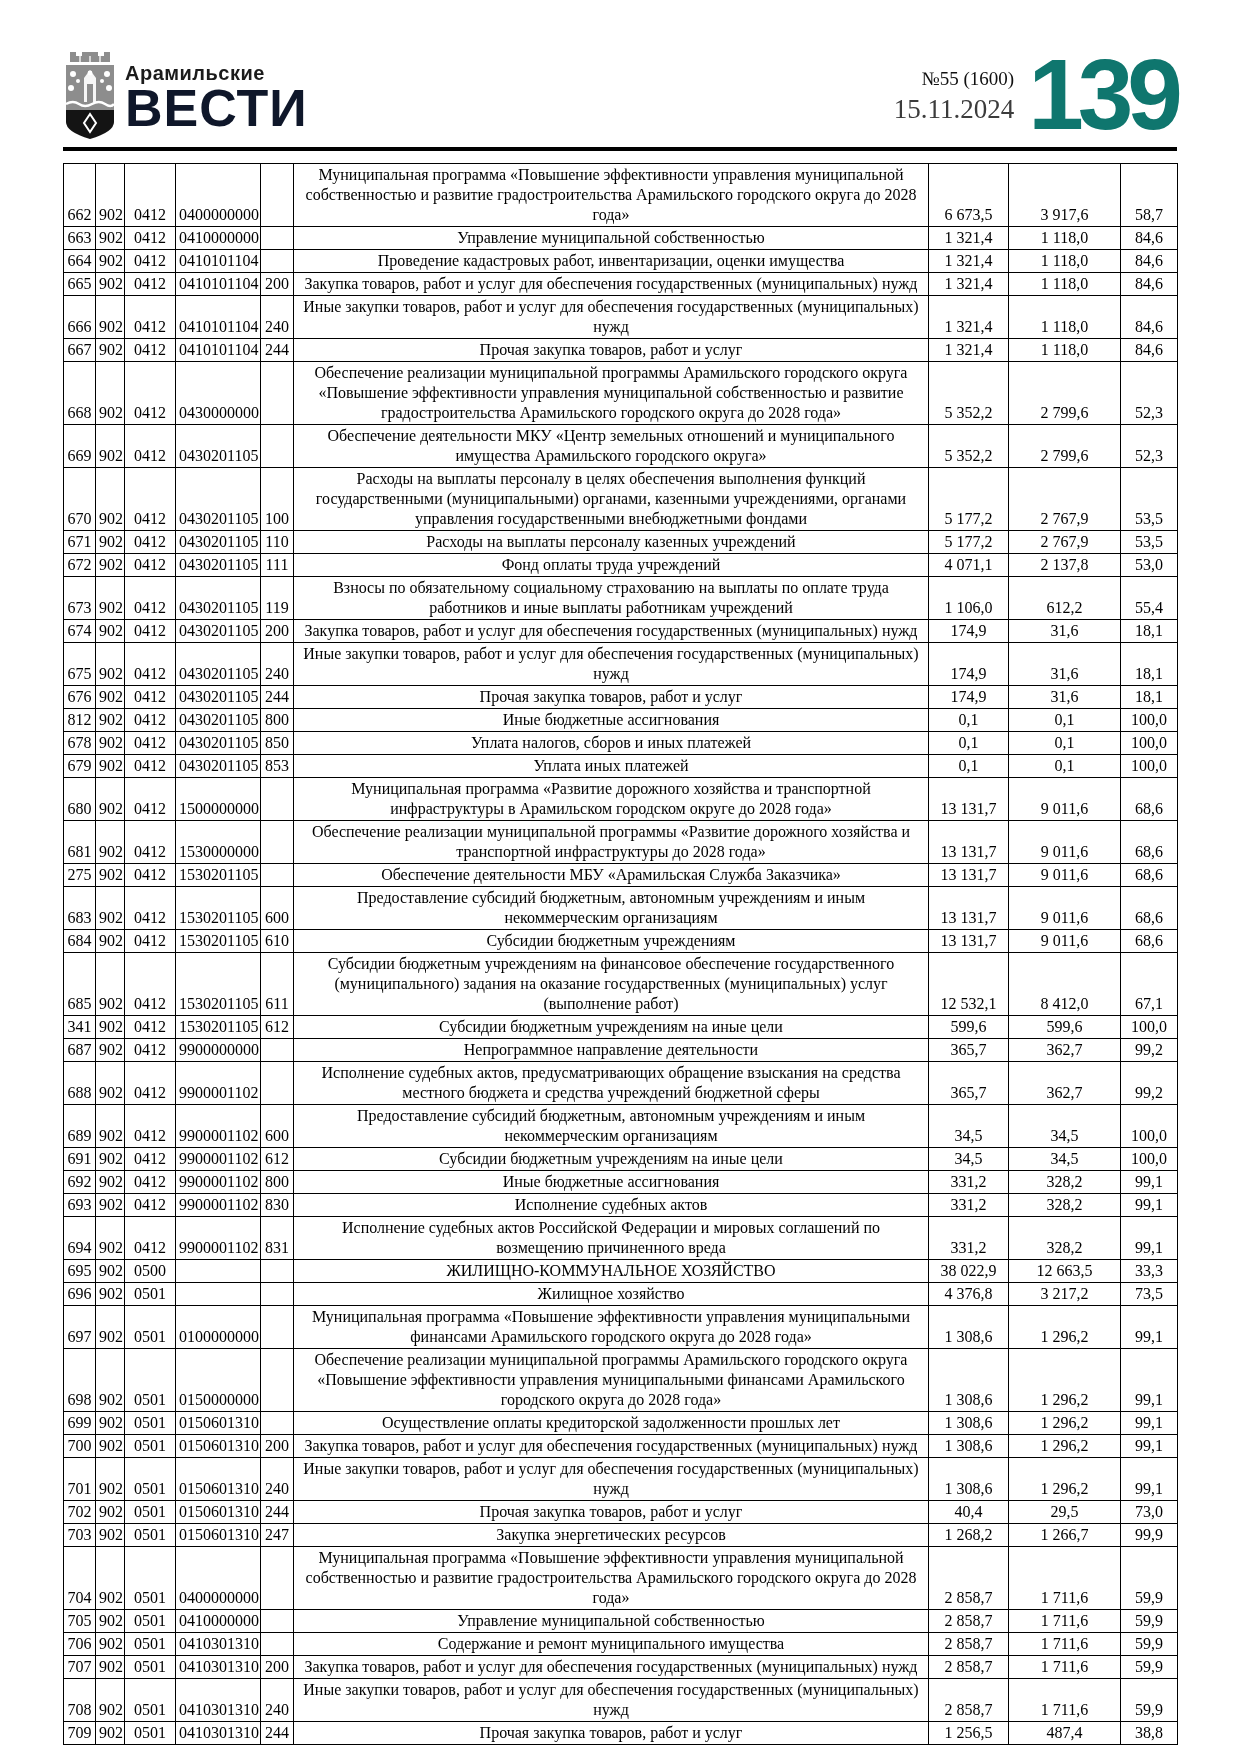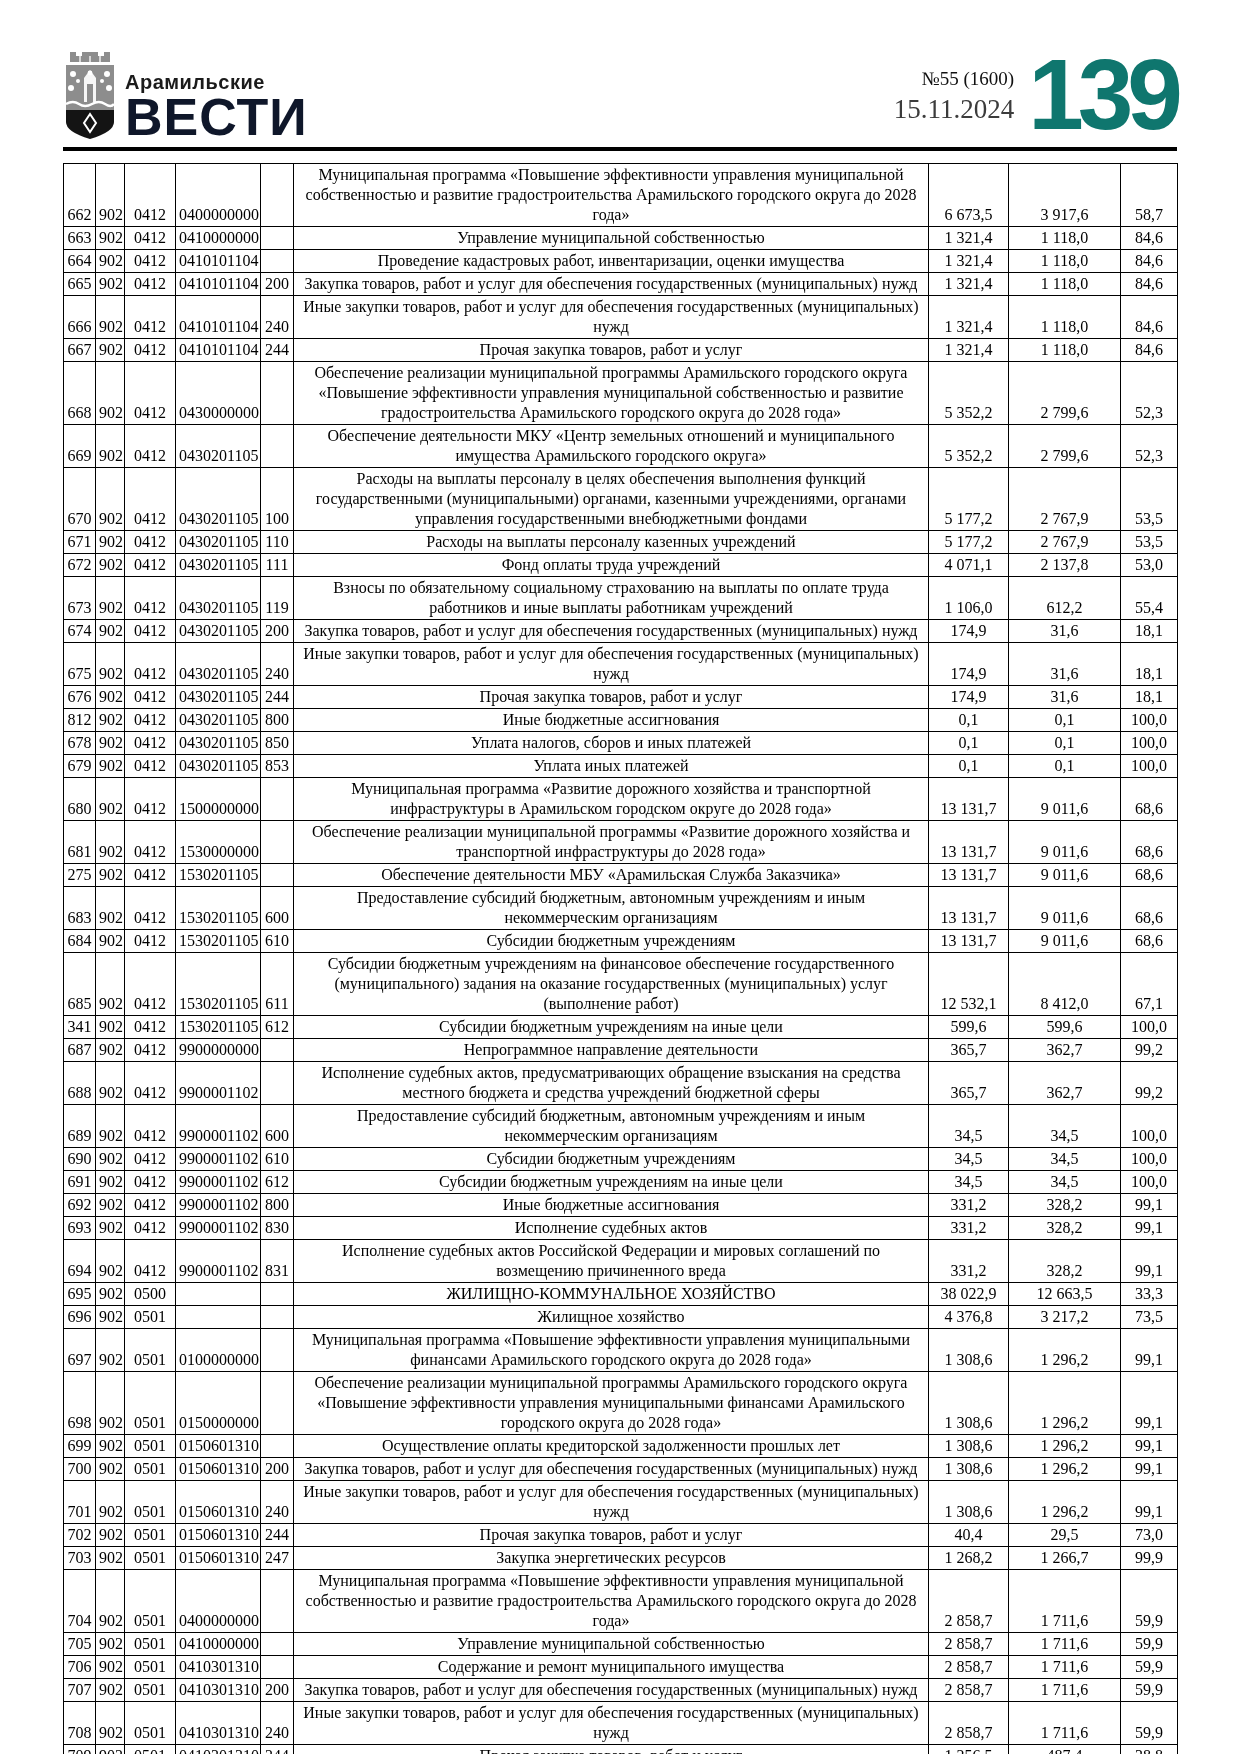--- a/index.html
+++ b/index.html
@@ -15,21 +15,21 @@
   
   .masthead{
     position:absolute;
     left:63px; top:46px;
     width:1114px; height:96px;
     display:flex;
     align-items:center;
   }
   .brand{
     display:flex;
-    align-items:flex-end;
+    align-items:flex-start;
     width:250px;
     flex:0 0 auto;
   }
   .brand svg{display:block;}
   .brand-text{margin-left:8px;}
   .brand-top{
     font-family:"Liberation Sans", sans-serif;
     font-weight:bold;
     font-size:20px;
     color:#1b1b1b;
@@ -472,31 +472,20 @@
           <td class="c1">902</td>
           <td class="c2">0412</td>
           <td class="c3">9900001102</td>
           <td class="c4">600</td>
           <td class="c5">Предоставление субсидий бюджетным, автономным учреждениям и иным некоммерческим организациям</td>
           <td class="c6">34,5</td>
           <td class="c7">34,5</td>
           <td class="c8">100,0</td>
         </tr>
         <tr>
-          <td class="c0">690</td>
-          <td class="c1">902</td>
-          <td class="c2">0412</td>
-          <td class="c3">9900001102</td>
-          <td class="c4">610</td>
-          <td class="c5">Субсидии бюджетным учреждениям</td>
-          <td class="c6">34,5</td>
-          <td class="c7">34,5</td>
-          <td class="c8">100,0</td>
-        </tr>
-        <tr>
           <td class="c0">691</td>
           <td class="c1">902</td>
           <td class="c2">0412</td>
           <td class="c3">9900001102</td>
           <td class="c4">612</td>
           <td class="c5">Субсидии бюджетным учреждениям на иные цели</td>
           <td class="c6">34,5</td>
           <td class="c7">34,5</td>
           <td class="c8">100,0</td>
         </tr>

